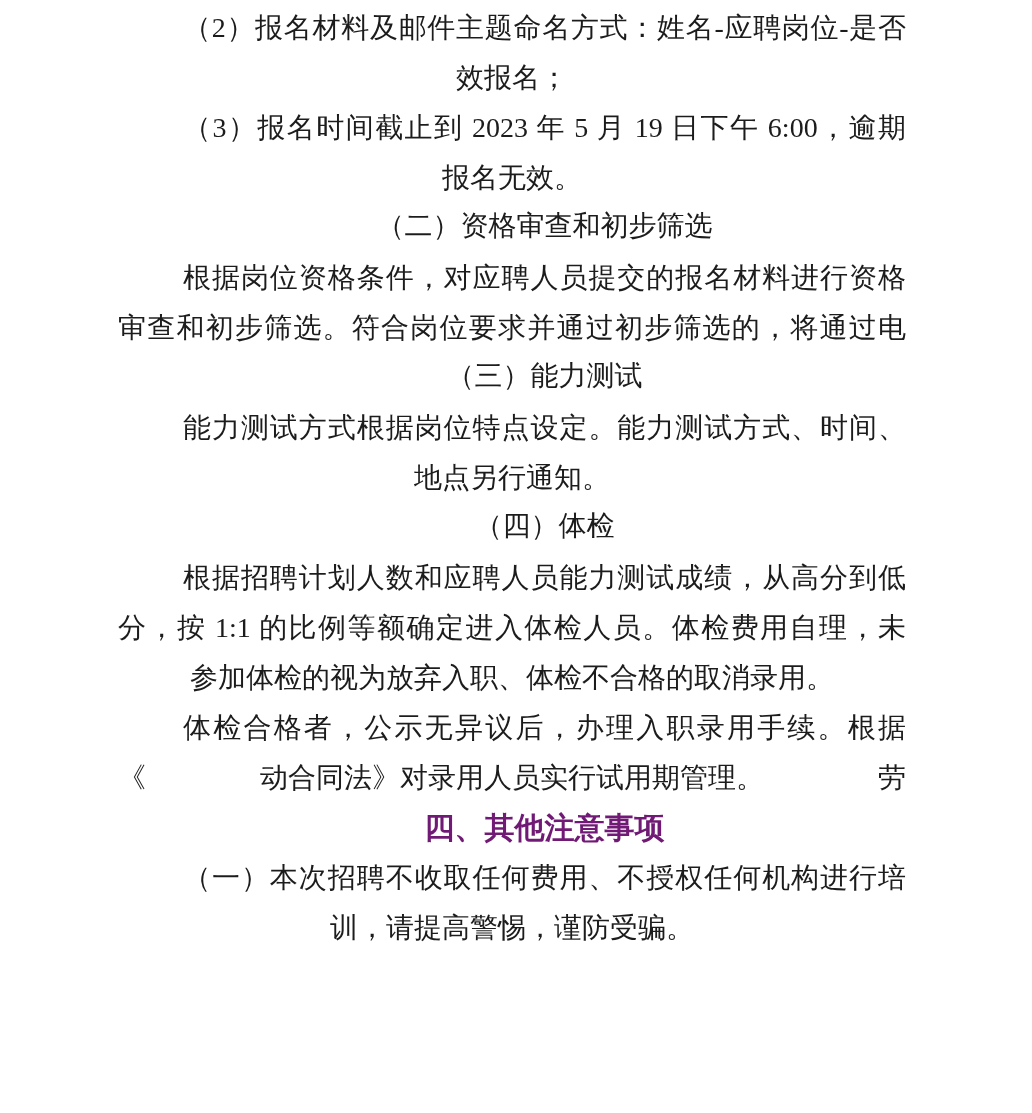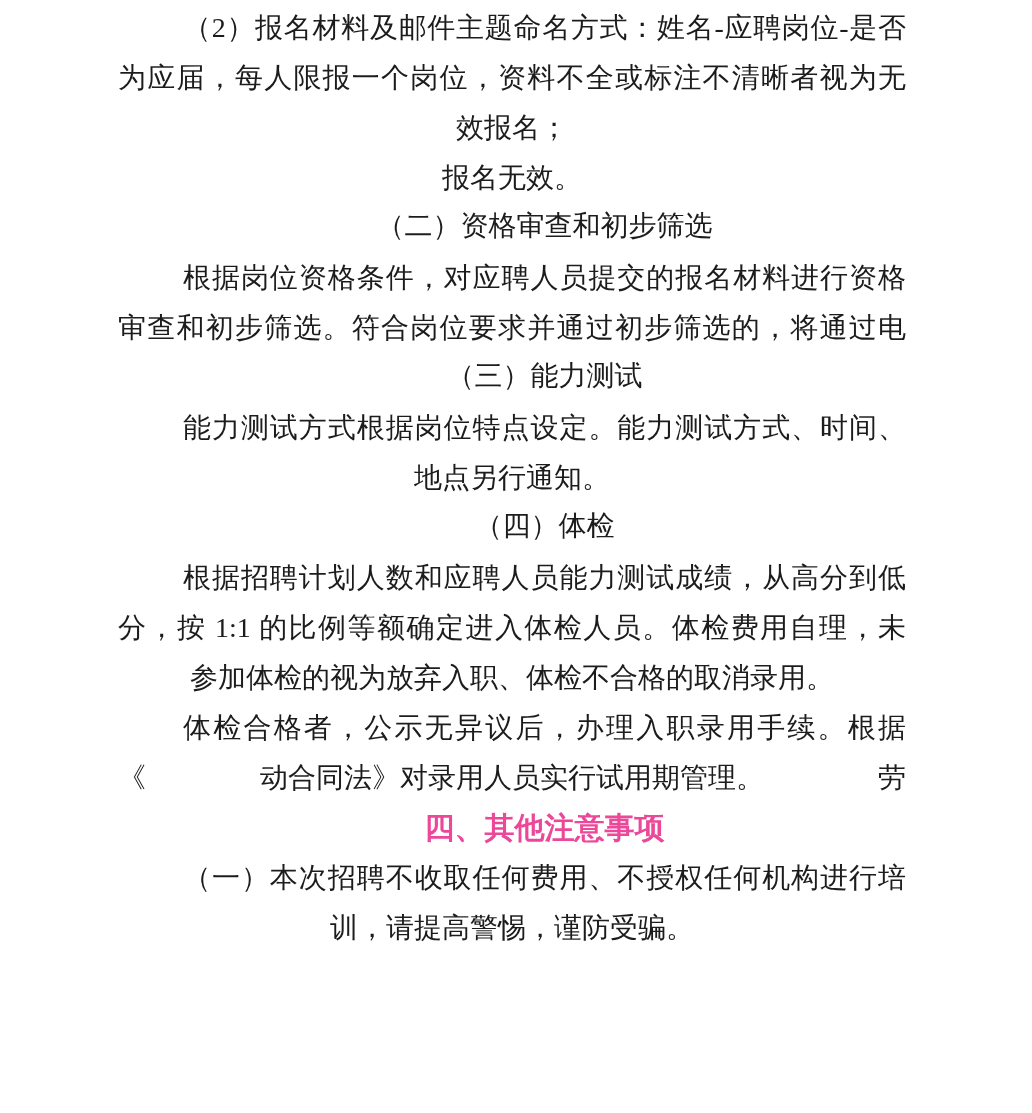--- a/index.html
+++ b/index.html
@@ -50,32 +50,32 @@
   }
   
   .line.subheading {
     font-family: Liberation Mono, monospace;
   }
   
   .line.heading {
     font-family: Liberation Serif, serif;
     font-weight: 700;
     font-size: 30px;
-    color: #ec4899;
+    color: #701a75;
   }
 </style>
 </head>
 <body>
 
 <div class="doc-page">
   <div class="doc-body">
 
   <div class="line body indent fill">（2）报名材料及邮件主题命名方式：姓名-应聘岗位-是否</div>
-      <div class="line body fill">为应届，每人限报一个岗位，资料不全或标注不清晰者视为无</div>
       <div class="line body">效报名；</div>
+      <div class="line body indent fill">（3）报名时间截止到 2023 年 5 月 19 日下午 6:00，逾期</div>
       <div class="line body">报名无效。</div>
       <div class="line subheading indent">（二）资格审查和初步筛选</div>
       <div class="line body indent fill">根据岗位资格条件，对应聘人员提交的报名材料进行资格</div>
       <div class="line body fill">审查和初步筛选。符合岗位要求并通过初步筛选的，将通过电</div>
       <div class="line subheading indent">（三）能力测试</div>
       <div class="line body indent fill">能力测试方式根据岗位特点设定。能力测试方式、时间、</div>
       <div class="line body">地点另行通知。</div>
       <div class="line subheading indent">（四）体检</div>
       <div class="line body indent fill">根据招聘计划人数和应聘人员能力测试成绩，从高分到低</div>
       <div class="line body fill">分，按 1:1 的比例等额确定进入体检人员。体检费用自理，未</div>

